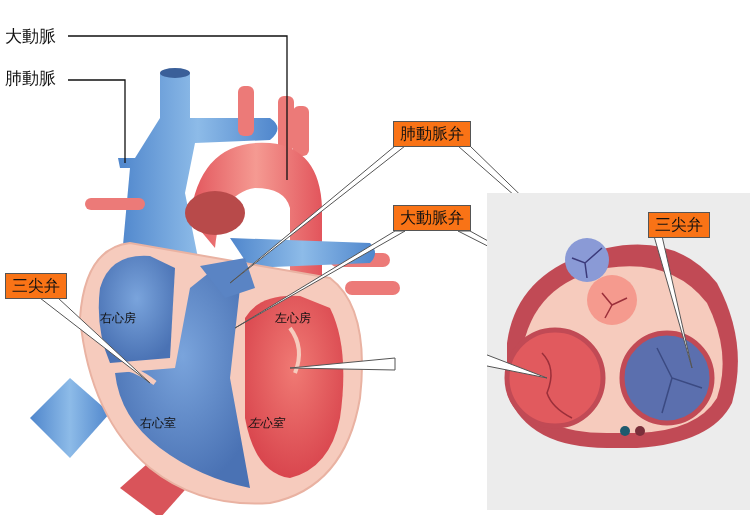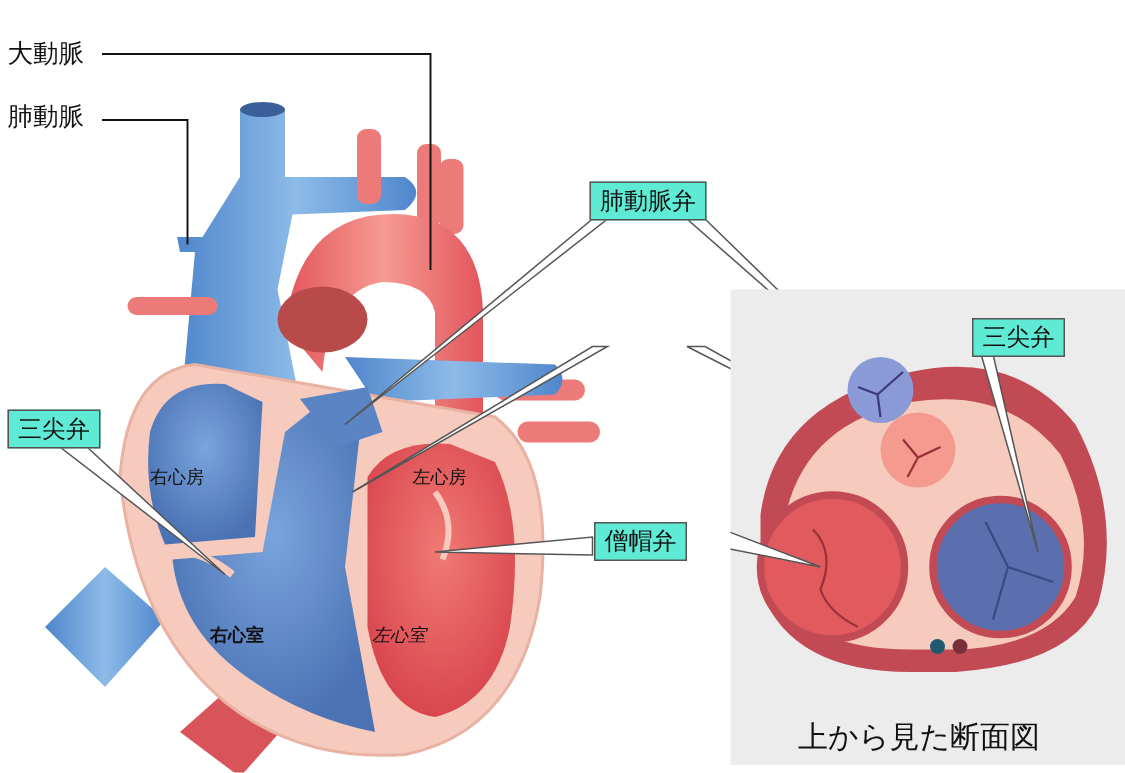--- a/index.html
+++ b/index.html
@@ -1,20 +1,20 @@
 <!DOCTYPE html>
 <html><head>
 <meta charset="utf-8">
 <style>
   html, body { margin: 0; padding: 0; background: #ffffff; }
   body { width: 750px; height: 515px; position: relative; overflow: hidden;
          font-family: "DejaVu Sans", "Liberation Sans", sans-serif; }
   #stage { position: absolute; left: 0; top: 18px; width: 704px; height: 515px; text-align: center; }
   .lbl-plain { position: absolute; font-size: 17px; color: #111; line-height: 20px; white-space: nowrap; }
-  .lbl-box { position: absolute; font-size: 16px; color: #111; background: #5eead4;
+  .lbl-box { position: absolute; font-size: 16px; color: #111; background: #f97316;
              border: 1.5px solid #555; padding: 2px 6px; line-height: 20px; white-space: nowrap; }
   .lbl-inner { position: absolute; font-size: 12px; color: #111; line-height: 20px; white-space: nowrap; }
   .panel { position: absolute; left: 487px; top: 175px; width: 263px; height: 317px; background: #ececec; }
   .caption { position: absolute; left: 532px; top: 460px; font-size: 20px; color: #111; white-space: nowrap; }
 </style>
 </head>
 <body>
 
 <div id="stage">
   <svg width="750" height="515" viewBox="0 0 750 515" xmlns="http://www.w3.org/2000/svg">
@@ -106,25 +106,24 @@
       <polygon points="-5,160 -5,172 60,185" fill="#fff" stroke="#555" stroke-width="1"></polygon>
     </svg>
   </div>
 
   
   <div class="lbl-plain" style="left:5px; top:8px;">大動脈</div>
   <div class="lbl-plain" style="left:5px; top:52px;font-family:Liberation Mono, monospace;">肺動脈</div>
 
   
   <div class="lbl-box" style="left:393px; top:103px;">肺動脈弁</div>
+  <div class="lbl-box" style="left:393px; top:187px;">大動脈弁</div>
   <div class="lbl-box" style="left:5px; top:255px;">三尖弁</div>
   <div class="lbl-box" style="left:648px; top:194px;">三尖弁</div>
-  <div class="lbl-box" style="left:396px; top:330px;">僧帽弁</div>
 
   
   <div class="lbl-inner" style="left:100px; top:290px;">右心房</div>
   <div class="lbl-inner" style="left:275px; top:290px;">左心房</div>
-  <div class="lbl-inner" style="left:140px; top:395px;font-weight:bold;">右心室</div>
+  <div class="lbl-inner" style="left:140px; top:395px;">右心室</div>
   <div class="lbl-inner" style="left:248px; top:395px;font-style:italic;">左心室</div>
 
   
-  <div class="caption">上から見た断面図</div>
 </div>
 
 </body></html>

